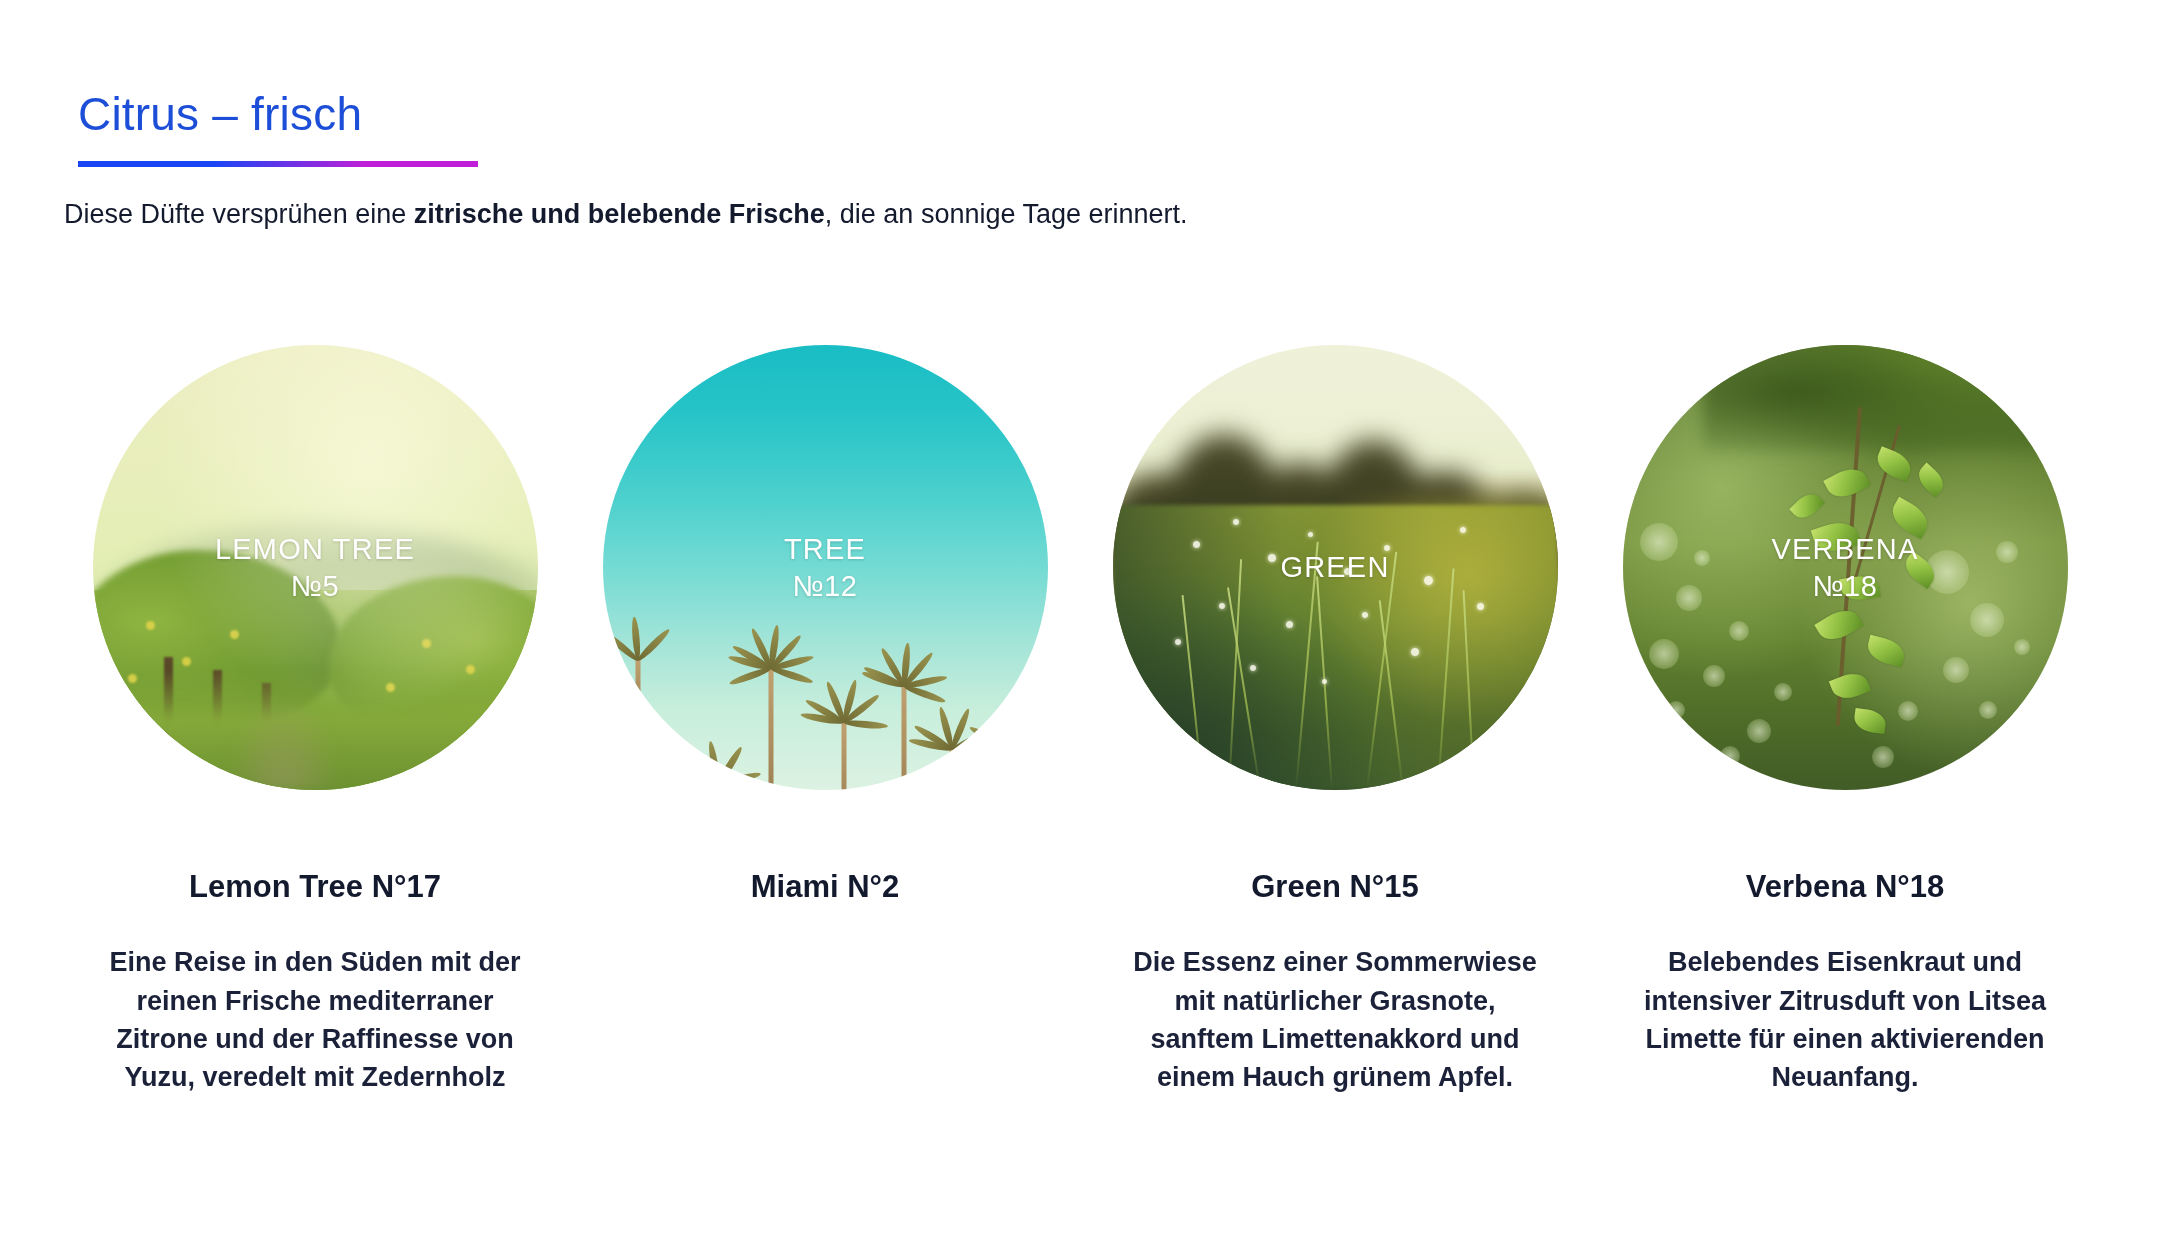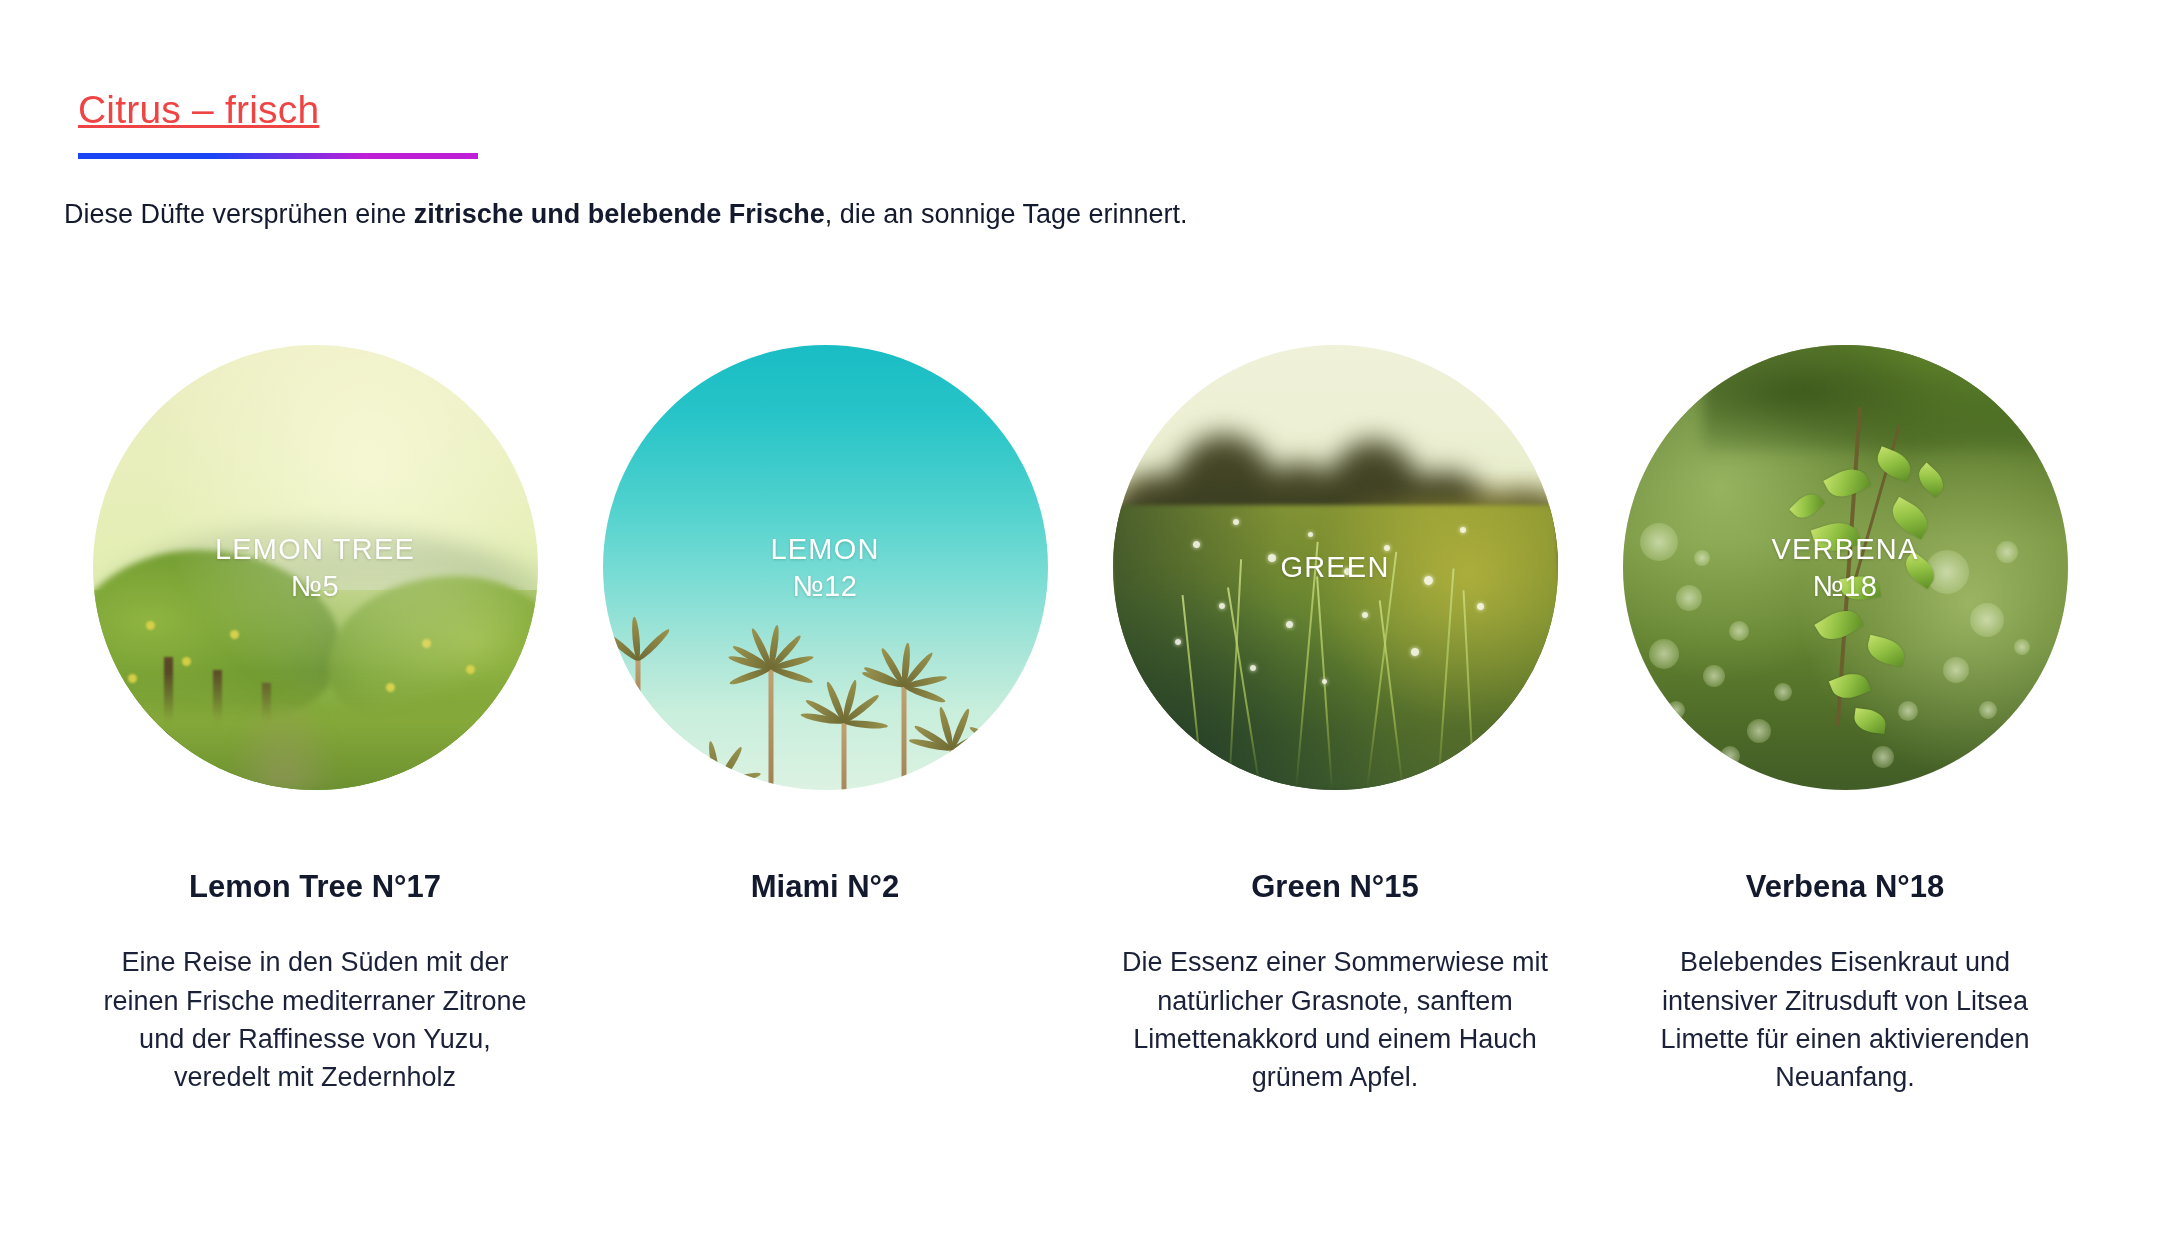--- a/index.html
+++ b/index.html
@@ -13,27 +13,26 @@
   .page {
     position: relative;
     width: 2160px;
     height: 1258px;
     background: #ffffff;
   }
 
   
   .header { position: absolute; left: 78px; top: 88px; }
   .page-title {
-    font-size: 39px;
+    font-size: 46px;
     font-weight: 400;
-    color: #ef4444;
+    color: #1d4ed8;
     letter-spacing: 0.2px;
     line-height: 1.15;
     white-space: nowrap;
-    text-decoration: underline;
   }
   .title-rule {
     margin-top: 20px;
     width: 400px;
     height: 6px;
     background: linear-gradient(to right, #1a45f5 0%, #2a3ff0 38%, #7b2be0 62%, #bf1fd6 100%);
   }
   .subtitle {
     position: absolute;
     left: 64px;
@@ -92,21 +91,21 @@
     font-size: 31px;
     font-weight: 700;
     color: #141a2e;
     text-align: center;
     line-height: 1.2;
   }
   .product-desc {
     margin-top: 38px;
     width: 430px;
     font-size: 27px;
-    font-weight: 400;
+    font-weight: 700;
     color: #1b2138;
     text-align: center;
     line-height: 1.42;
   }
 
   
   .s1-sky {
     position: absolute; inset: 0;
     background: linear-gradient(to bottom, #eceec2 0%, #e8eebb 30%, #e2eeb2 52%, #d9e9a4 66%, #cfe394 78%, #b9d87d 100%);
   }
@@ -362,21 +361,21 @@
             <div class="frond" style="transform:rotate(0deg)"></div>
           </div>
           <div class="palm" style="left:3%;bottom:18%;width:44px;height:12%">
             <div class="stem" style="height:100%"></div>
             <div class="frond" style="transform:rotate(-140deg)"></div>
             <div class="frond" style="transform:rotate(-95deg)"></div>
             <div class="frond" style="transform:rotate(-45deg)"></div>
           </div>
         </div>
         <div class="circle-label">
-          <span>LEMON</span>
+          <span>TREE</span>
           <span class="num">№12</span>
         </div>
       </div>
       <div class="product-name">Miami N°2</div>
     </div>
 
     <div class="card">
       <div class="circle">
         <div class="scene">
           <div class="s3-sky"></div>

